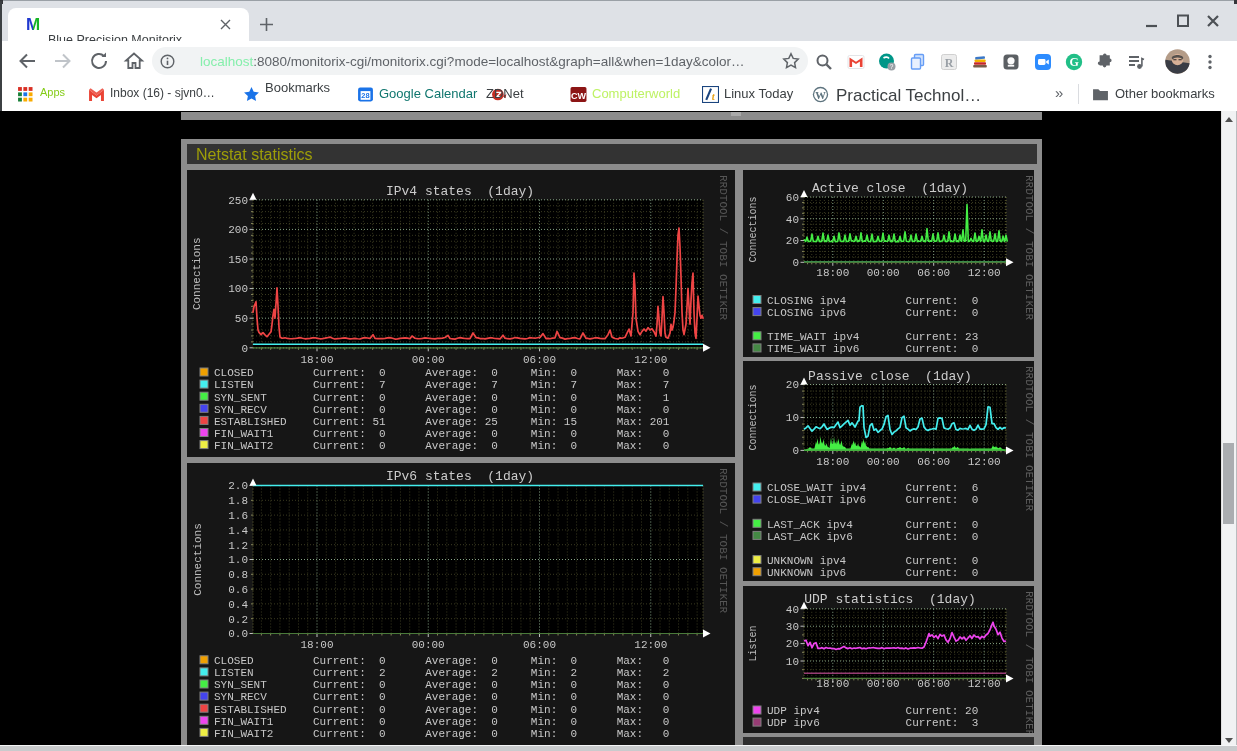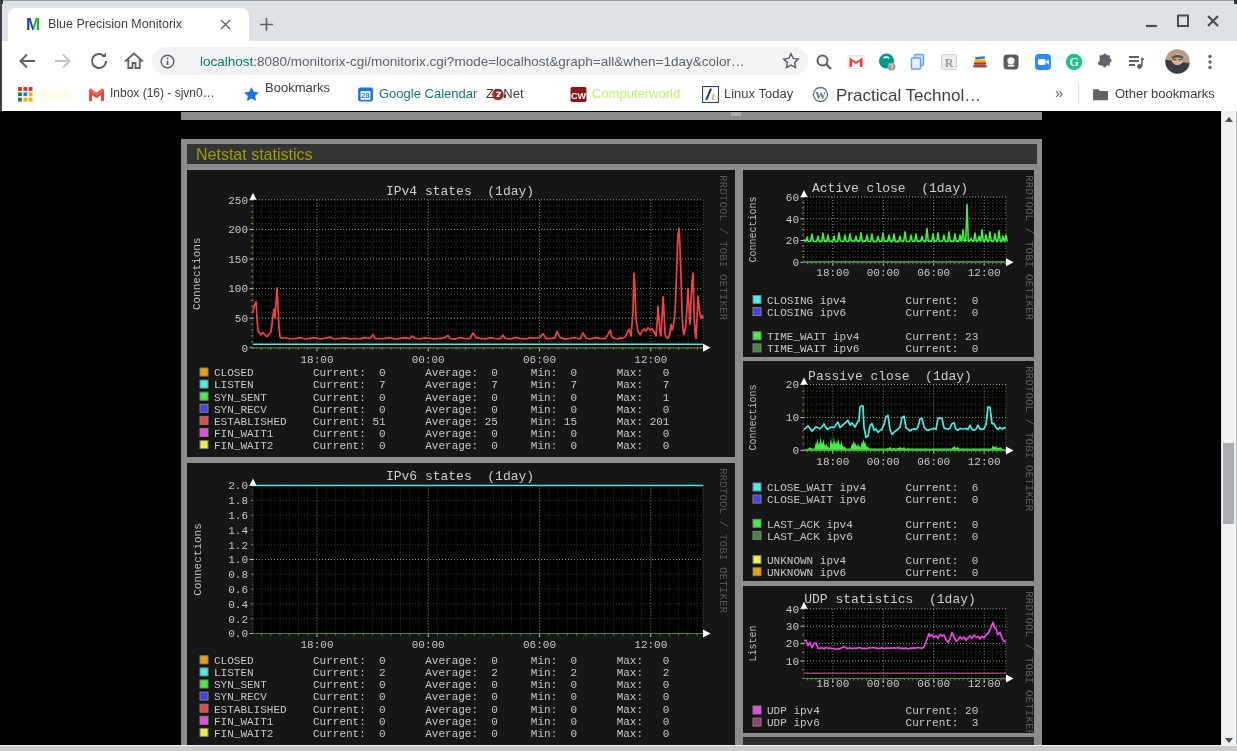--- a/index.html
+++ b/index.html
@@ -15,21 +15,21 @@
 <div class="abs" style="left:8px;top:8px;width:241px;height:33px;background:#ffffff;border-radius:8px 8px 0 0"></div>
 <svg class="abs" style="left:24px;top:15px" width="18" height="18" viewBox="0 0 18 18">
 <defs>
         <linearGradient id="mg" x1="0" y1="0" x2="1" y2="0">
           <stop offset="0.48" stop-color="#2038cf"></stop>
           <stop offset="0.52" stop-color="#17b525"></stop>
         </linearGradient>
       </defs>
 <text x="9" y="15" text-anchor="middle" font-family="'Liberation Sans',sans-serif" font-weight="bold" font-size="17px" fill="url(#mg)">M</text>
     </svg>
-<div class="abs" style="left:48px;top:17px;font-size:12.5px;color:#3c4043">Blue Precision Monitorix</div>
+<div class="abs" style="left:48px;top:33px;font-size:12.5px;color:#3c4043">Blue Precision Monitorix</div>
 <svg class="abs" style="left:220px;top:19px" width="11" height="11" viewBox="0 0 11 11">
       <path d="M1,1L10,10M10,1L1,10" stroke="#5f6368" stroke-width="1.4"></path>
     </svg>
 <svg class="abs" style="left:259px;top:17px" width="15" height="15" viewBox="0 0 15 15">
       <path d="M7.5,1V14M1,7.5H14" stroke="#5f6368" stroke-width="1.6"></path>
     </svg>
 <svg class="abs" style="left:1142px;top:12px" width="90" height="20" viewBox="0 0 90 20">
 <path d="M4,14H15" stroke="#4c5055" stroke-width="2.2"></path>
 <rect x="36" y="3.5" width="10" height="10.5" fill="none" stroke="#4c5055" stroke-width="2"></rect>
 <path d="M66,4L76,14M76,4L66,14" stroke="#4c5055" stroke-width="2.2"></path>
@@ -47,21 +47,21 @@
     </svg>
 <svg class="abs" style="left:123px;top:50px" width="22" height="22" viewBox="0 0 22 22">
       <path d="M11,3.5L3,10.5h2.3V18h4.2v-5h3v5h4.2v-7.5H19z" fill="none" stroke="#5f6368" stroke-width="1.8"></path>
     </svg>
 <div class="abs" style="left:152px;top:47px;width:656px;height:28px;background:#f1f3f4;border-radius:14px"></div>
 <svg class="abs" style="left:160px;top:54px" width="15" height="15" viewBox="0 0 15 15">
       <circle cx="7.5" cy="7.5" r="6.3" fill="none" stroke="#5f6368" stroke-width="1.4"></circle>
       <path d="M7.5,6.7V11" stroke="#5f6368" stroke-width="1.6"></path>
       <circle cx="7.5" cy="4.4" r="0.9" fill="#5f6368"></circle>
     </svg>
-<div class="abs" style="left:200px;top:54px;font-size:13.5px;color:#5f6368;white-space:nowrap"><span style="color:#0f766e">localhost</span>:8080/monitorix-cgi/monitorix.cgi?mode=localhost&amp;graph=all&amp;when=1day&amp;color…</div>
+<div class="abs" style="left:200px;top:54px;font-size:13.5px;color:#5f6368;white-space:nowrap"><span style="color:#86efac">localhost</span>:8080/monitorix-cgi/monitorix.cgi?mode=localhost&amp;graph=all&amp;when=1day&amp;color…</div>
 <svg class="abs" style="left:782px;top:52px" width="18" height="18" viewBox="0 0 18 18">
       <path d="M9,1.8l2.2,4.6 5,.7-3.6,3.5.9,5L9,13.2l-4.5,2.4.9-5L1.8,7.1l5-.7z" fill="none" stroke="#5f6368" stroke-width="1.5"></path>
     </svg>
 <svg class="abs" style="left:814px;top:52px" width="20" height="20" viewBox="0 0 20 20">
       <circle cx="8.5" cy="8.5" r="5" fill="none" stroke="#5f6368" stroke-width="2"></circle>
       <path d="M12.5,12.5L17,17" stroke="#5f6368" stroke-width="2.4"></path>
     </svg>
 <svg class="abs" style="left:846px;top:52px" width="20" height="20" viewBox="0 0 20 20">
       <rect x="2" y="3.5" width="16" height="13" rx="1.5" fill="#fff" stroke="#e3e5e8"></rect>
       <path d="M3.5,5.5V15h2.6V9.4L10,12l3.9-2.6V15h2.6V5.5L10,9.8z" fill="#ea4335"></path>
@@ -125,21 +125,21 @@
       <rect x="1" y="1" width="3.6" height="3.6" fill="#d93025"></rect>
       <rect x="6" y="1" width="3.6" height="3.6" fill="#d93025"></rect>
       <rect x="11" y="1" width="3.6" height="3.6" fill="#d93025"></rect>
       <rect x="1" y="6" width="3.6" height="3.6" fill="#188038"></rect>
       <rect x="6" y="6" width="3.6" height="3.6" fill="#1a73e8"></rect>
       <rect x="11" y="6" width="3.6" height="3.6" fill="#f9ab00"></rect>
       <rect x="1" y="11" width="3.6" height="3.6" fill="#188038"></rect>
       <rect x="6" y="11" width="3.6" height="3.6" fill="#f9ab00"></rect>
       <rect x="11" y="11" width="3.6" height="3.6" fill="#f9ab00"></rect>
     </svg>
-<div class="abs" style="left:40px;top:86px;font-size:13px;color:#fef9c3;white-space:nowrap">Apps</div>
+<div class="abs" style="left:40px;top:86px;font-size:11px;color:#84cc16;white-space:nowrap">Apps</div>
 <svg class="abs" style="left:88px;top:86px" width="17" height="17" viewBox="0 0 16 16">
       <path d="M1,14V3.6L8,9l7-5.4V14h-2.8V8.4L8,11.6 3.8,8.4V14z" fill="#ea4335"></path>
       <path d="M1,3.6L8,9l7-5.4L13.6,2 8,6.2 2.4,2z" fill="#ea4335" opacity="0.85"></path>
     </svg>
 <div class="abs" style="left:110px;top:86px;font-size:12px;color:#3c4043;white-space:nowrap">Inbox (16) - sjvn0…</div>
 <svg class="abs" style="left:243px;top:86px" width="17" height="17" viewBox="0 0 16 16">
       <path d="M8,1l2.1,4.4 4.9,.6-3.6,3.3.9,4.8L8,11.7 3.7,14.1l.9-4.8L1,6l4.9-.6z" fill="#1a73e8"></path>
     </svg>
 <div class="abs" style="left:265px;top:80px;font-size:13px;color:#3c4043;white-space:nowrap">Bookmarks</div>
 <svg class="abs" style="left:357px;top:86px" width="17" height="17" viewBox="0 0 16 16">

